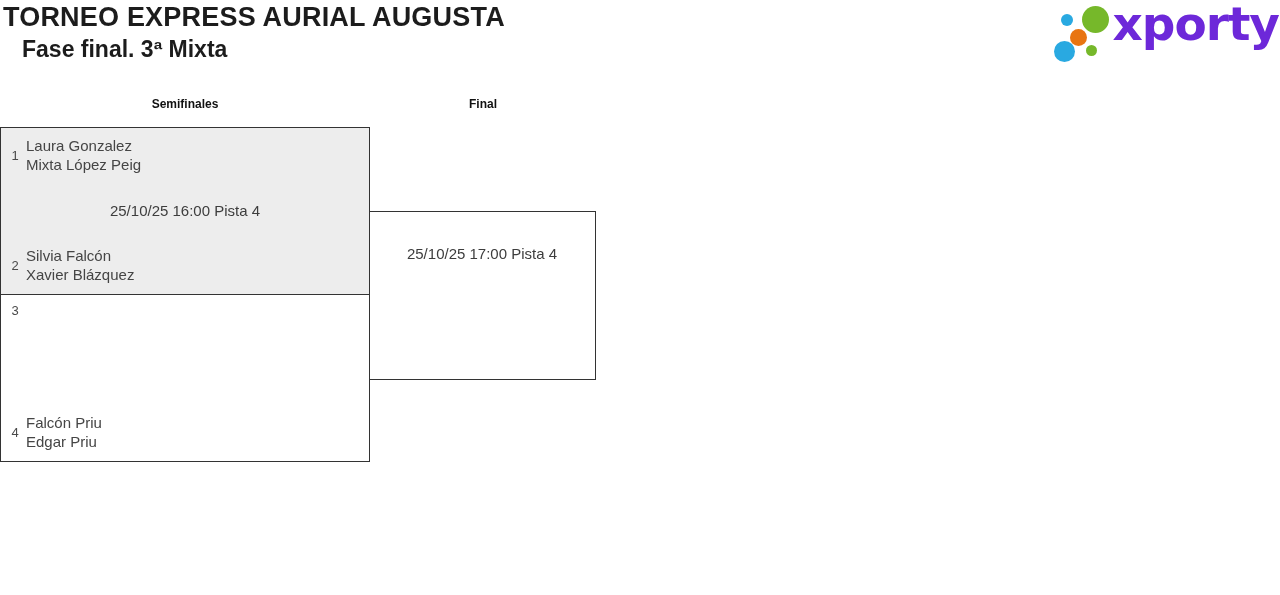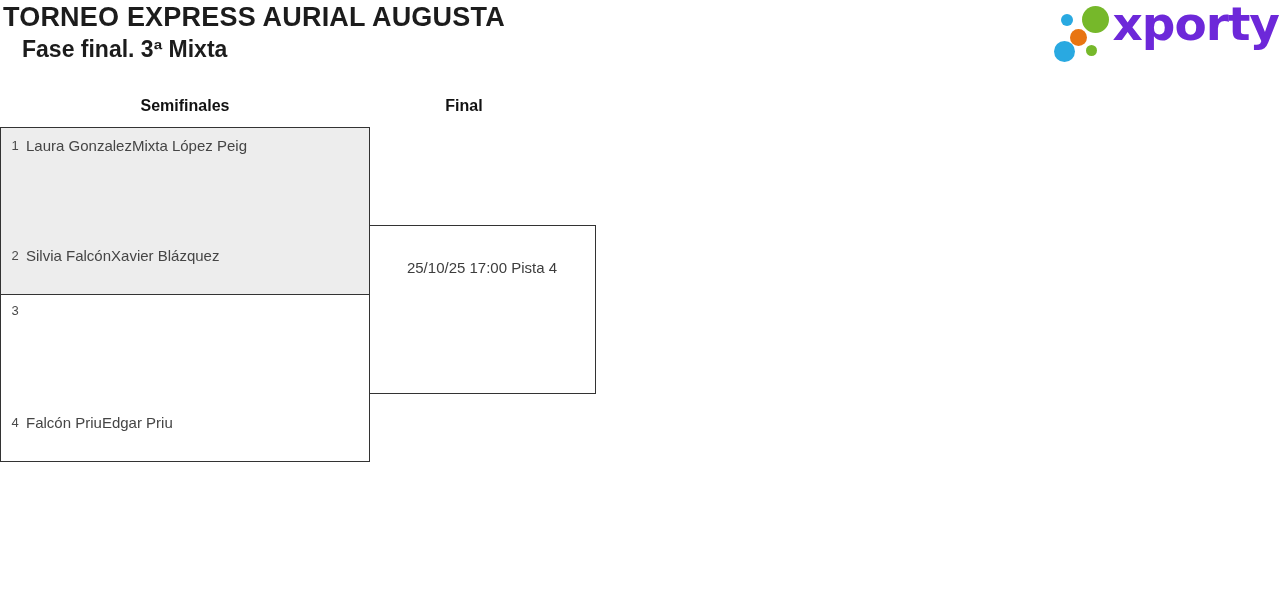--- a/index.html
+++ b/index.html
@@ -34,42 +34,42 @@
   .wordmark {
     position: absolute; right: 1px; top: 0;
     font-family: "DejaVu Sans", sans-serif;
     font-size: 47px; font-weight: 800; letter-spacing: -1px;
     color: #6d28d9; line-height: 1;
   }
 
   
   .round-header {
     position: absolute; top: 97px; transform: translateX(-50%);
-    font-size: 16px; font-weight: 700; color: #111111; white-space: nowrap;
+    font-size: 12px; font-weight: 700; color: #111111; white-space: nowrap;
   }
   .rh-semis { left: 185px; }
-  .rh-final { left: 464px; }
+  .rh-final { left: 483px; }
 
   
   .match {
     position: absolute; box-sizing: border-box;
     border: 1.5px solid #333333; background: #ffffff;
   }
   .match-sf1   { left: 0px;     top: 127px; width: 370px; height: 168px; background: #EDEDED; }
   .match-sf2   { left: 0px;     top: 294px; width: 370px; height: 168px; }
-  .match-final { left: 368.5px; top: 211px; width: 227px; height: 169px; margin-top: 14px; }
+  .match-final { left: 368.5px; top: 211px; width: 227px; height: 169px; }
 
   .team { position: absolute; left: 7px; display: flex; align-items: center; }
   .team-a { top: 8px; }
   .team-b { top: 118px; }
   .seed {
     width: 14px; margin-right: 4px; text-align: center;
     font-size: 13px; color: #4a4a4a;
   }
-  .names { display: flex; flex-direction: row; }
+  .names { display: flex; flex-direction: column; }
   .player { font-size: 15px; line-height: 19px; color: #454545; white-space: nowrap; }
 
   .minfo {
     position: absolute; left: 0; right: 0; top: 73px;
     text-align: center; font-size: 15px; line-height: 19px; color: #3d3d3d;
     white-space: nowrap;
   }
   .final-info { top: 32px; }
 </style>
 </head>
@@ -93,20 +93,21 @@
   <div class="round-header rh-final">Final</div>
 
   <div class="match match-sf1">
     <div class="team team-a">
       <span class="seed">1</span>
       <span class="names">
         <span class="player">Laura Gonzalez</span>
         <span class="player">Mixta López Peig</span>
       </span>
     </div>
+    <div class="minfo">25/10/25 16:00 Pista 4</div>
     <div class="team team-b">
       <span class="seed">2</span>
       <span class="names">
         <span class="player">Silvia Falcón</span>
         <span class="player">Xavier Blázquez</span>
       </span>
     </div>
   </div>
 
   <div class="match match-sf2">

